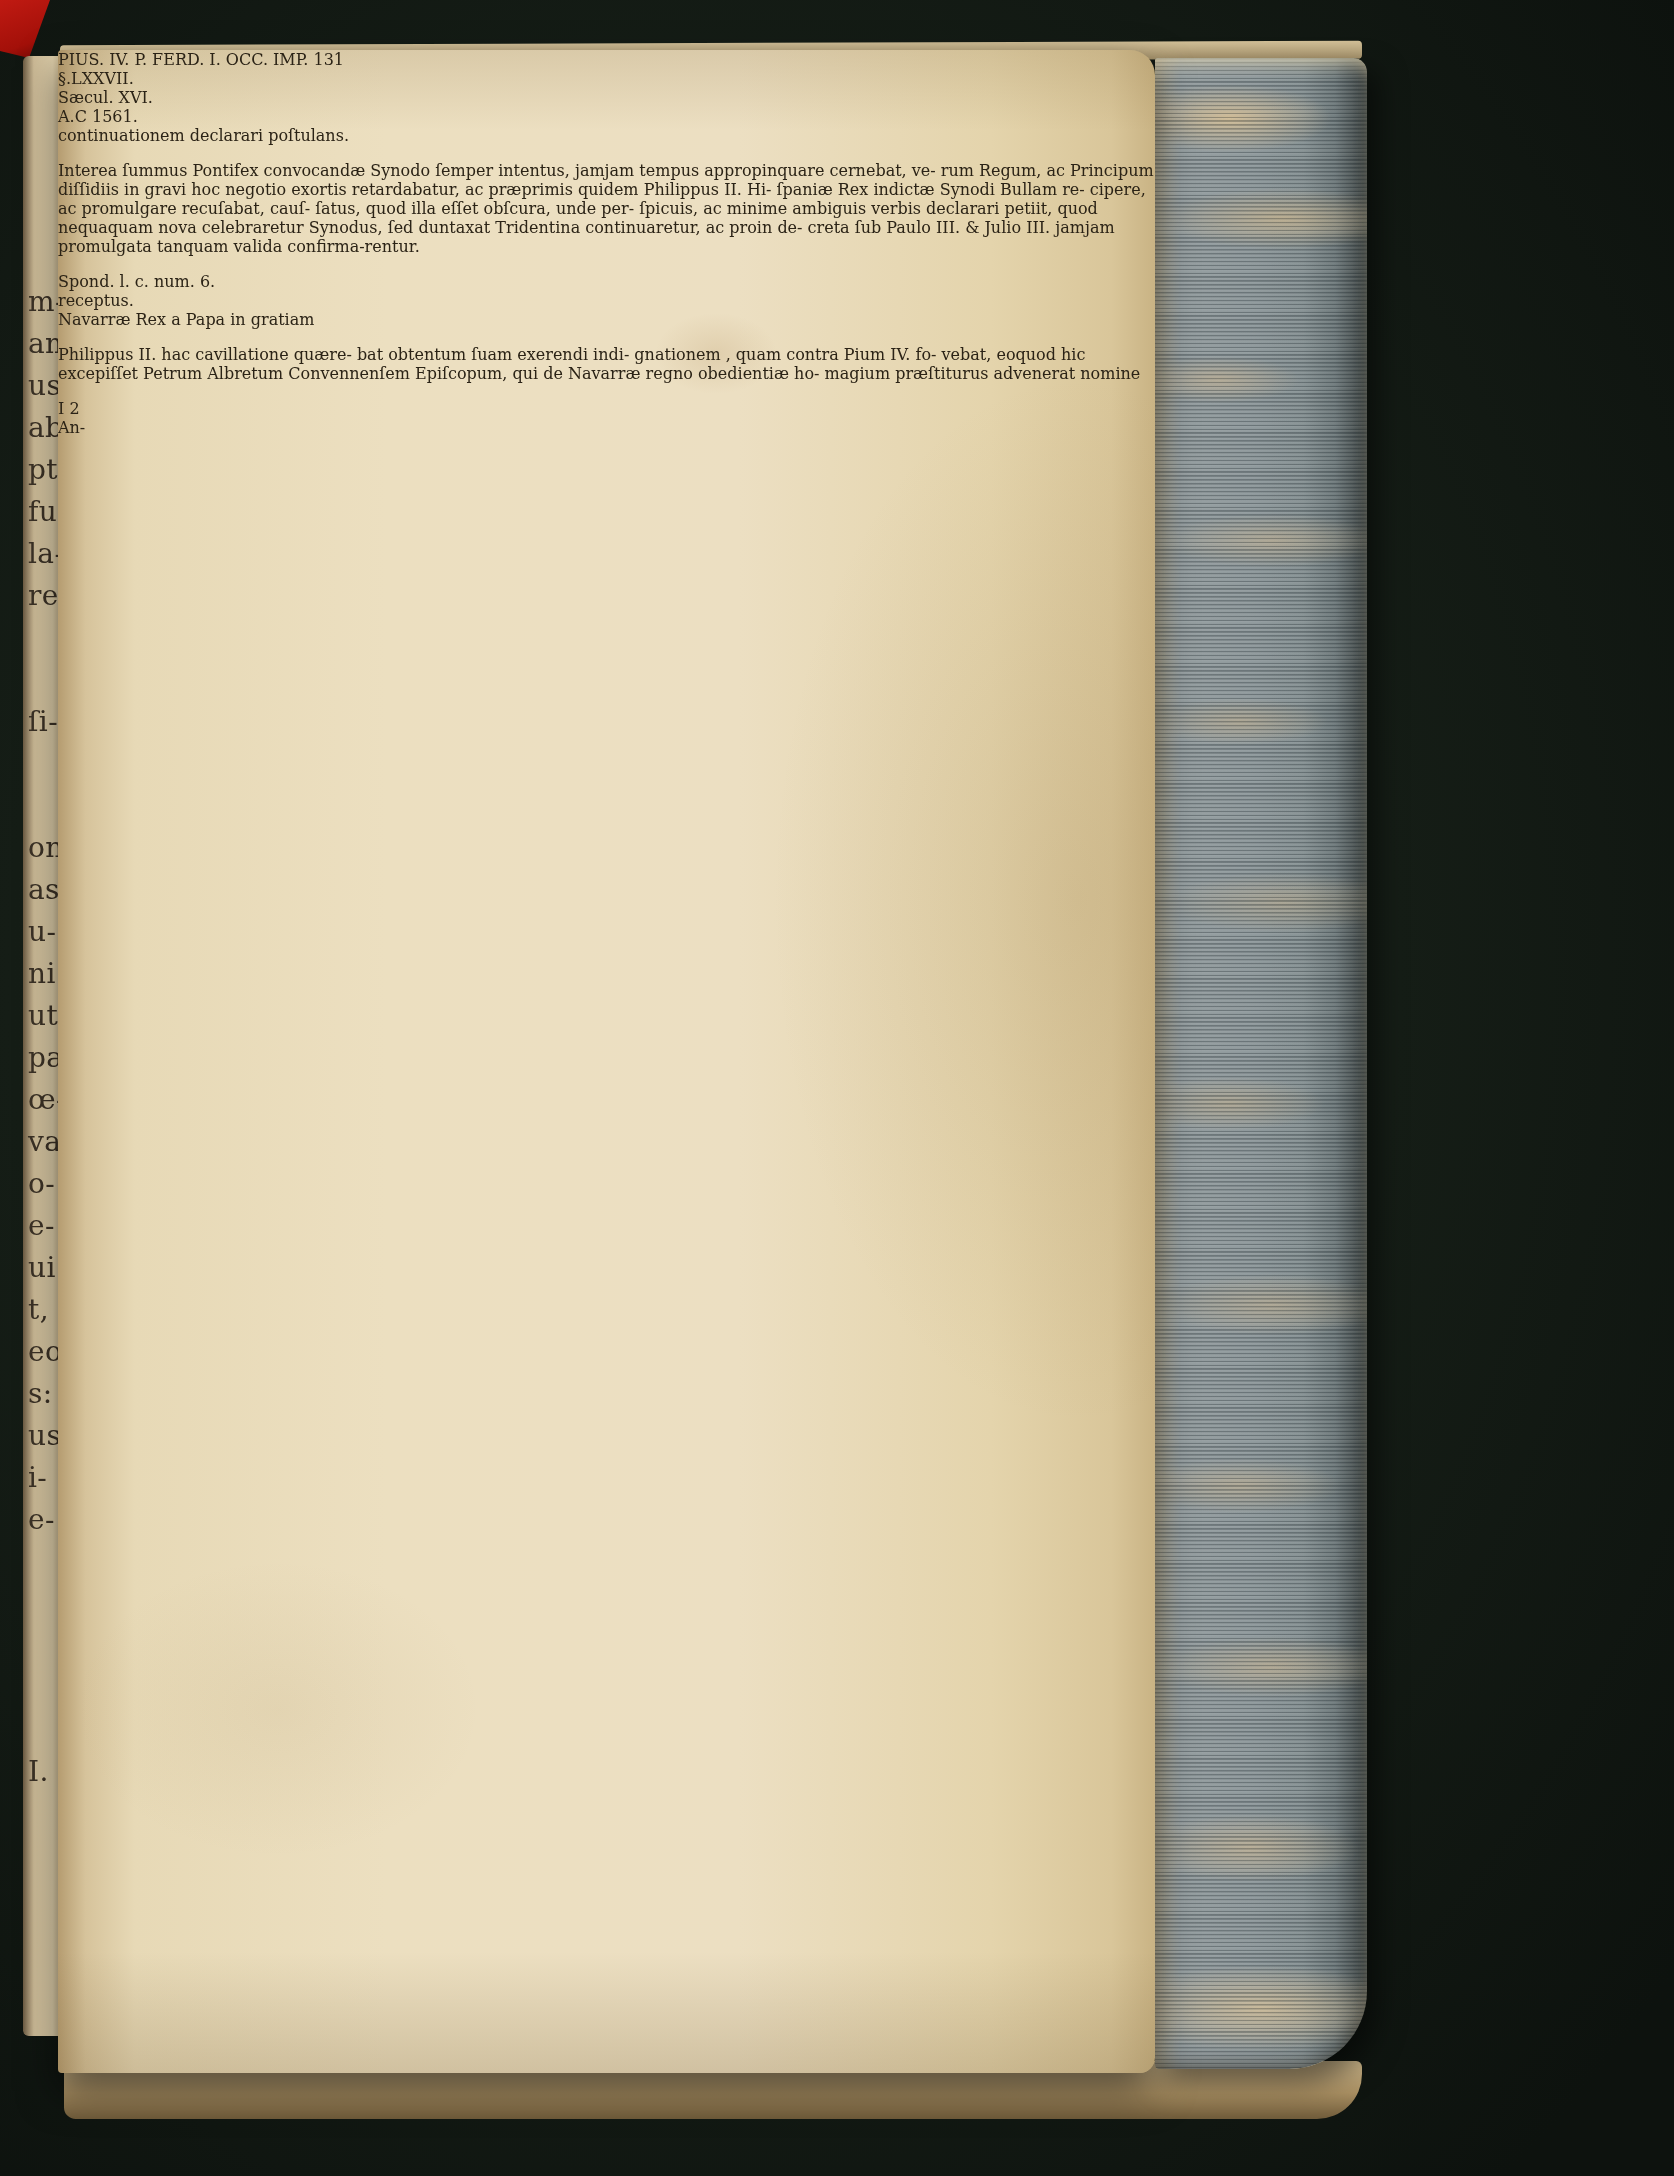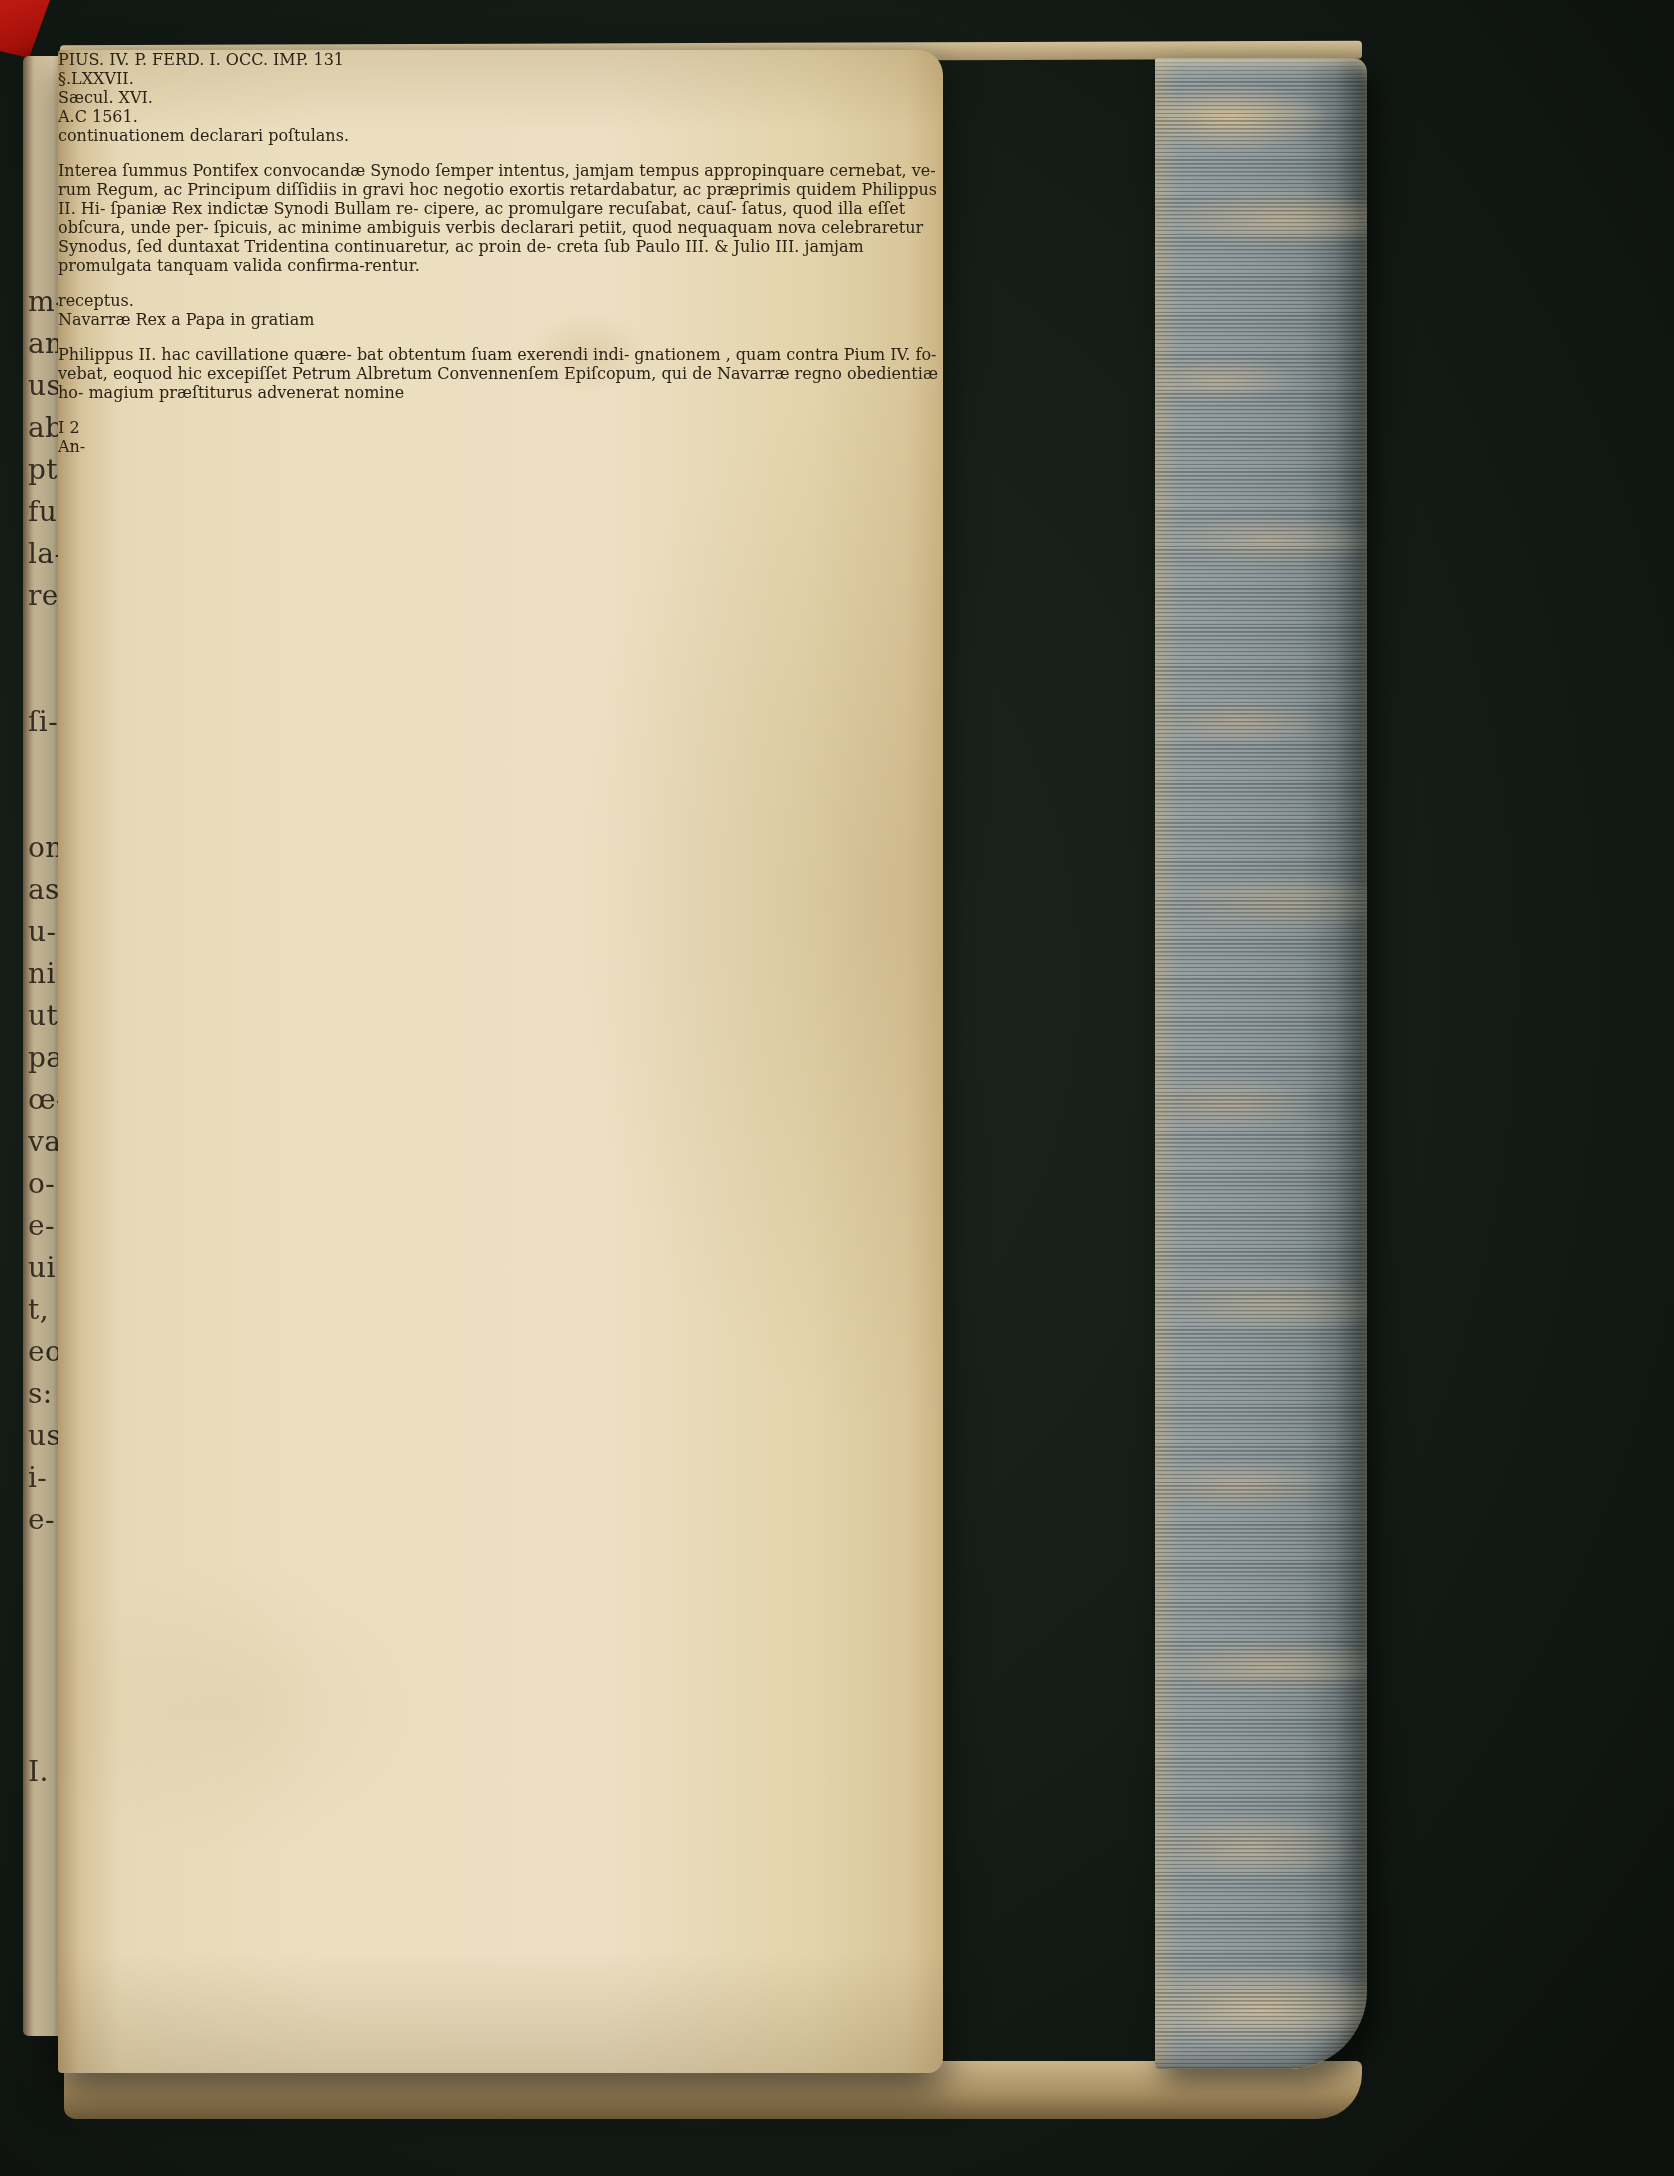--- a/index.html
+++ b/index.html
@@ -31,21 +31,21 @@
     position:absolute;left:23px;top:56px;width:54px;height:1980px;
     background:linear-gradient(to right,#6b5a42 0%,#cdbb97 20%,#e0d0ab 55%,#b9a57d 85%,#63543a 100%);
     border-radius:5.8px 0 0 5.8px;overflow:hidden;
   }
   .fragments{
     padding:225px 0 0 4.9px;font-size:28px;line-height:42px;color:#3c3226;
     white-space:pre-line;letter-spacing:0.5px;
   }
   
   .page{
-    position:absolute;left:58px;top:50px;width:885px;height:2023px;
+    position:absolute;left:58px;top:50px;width:1097px;height:2023px;
     border-radius:3.9px 25px 15.5px 3.9px;
     background-image:
       radial-gradient(87px 58px at 60% 15%, rgba(150,105,45,0.14), transparent 70%),
       radial-gradient(408px 699px at 93% 42%, rgba(150,120,70,0.17), transparent 75%),
       radial-gradient(291px 213px at 20% 82%, rgba(140,110,60,0.08), transparent 70%),
       linear-gradient(to bottom, rgba(120,90,40,0.16) 0%, rgba(120,90,40,0) 4%, rgba(120,90,40,0) 94%, rgba(110,85,45,0.22) 100%),
       linear-gradient(to right, #b59c70 0%, #d6c39b 2.5%, #e7d9b6 7%, #ecdfc0 30%, #ecdfc2 62%, #e4d4ac 85%, #d9c69a 96%, #c9b384 100%);
     box-shadow:0 17.5px 39px rgba(0,0,0,0.55);
     color:#2b2316;
   }
@@ -203,20 +203,22 @@
 ſpaniæ Rex indictæ Synodi Bullam re-
 cipere, ac promulgare recuſabat, cauſ-
 ſatus, quod illa eſſet obſcura, unde per-
 ſpicuis, ac minime ambiguis verbis
 declarari petiit, quod nequaquam nova
 celebraretur Synodus, ſed duntaxat
 Tridentina continuaretur, ac proin de-
 creta ſub Paulo III. &amp; Julio III. jamjam
 promulgata tanquam valida confirma-</span><span class="last-line">rentur.</span></p>
 
+    <div class="abs marg marg-note note1">Spond. l. c.
+num. 6.</div>
 
     <div class="abs title-rest title2-rest">receptus.</div>
     <div class="abs title-l1 title2-l1">Navarræ Rex a Papa in gratiam</div>
 
     <p class="abs para para2"><span class="dropcap">P</span><span class="body-lines">hilippus II. hac cavillatione quære-
 bat obtentum ſuam exerendi indi-
 gnationem , quam contra Pium IV. fo-
 vebat, eoquod hic excepiſſet Petrum
 Albretum Convennenſem Epiſcopum,
 qui de Navarræ regno obedientiæ ho-

